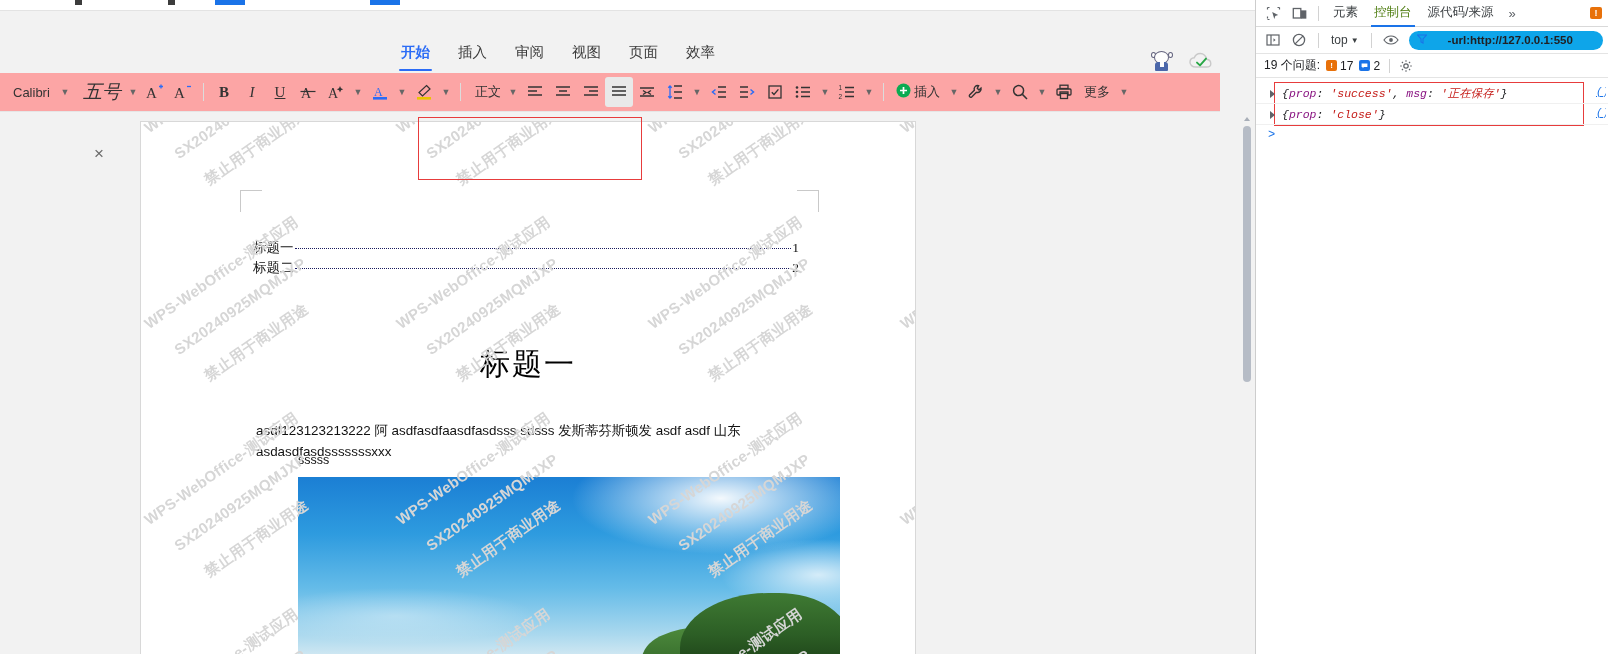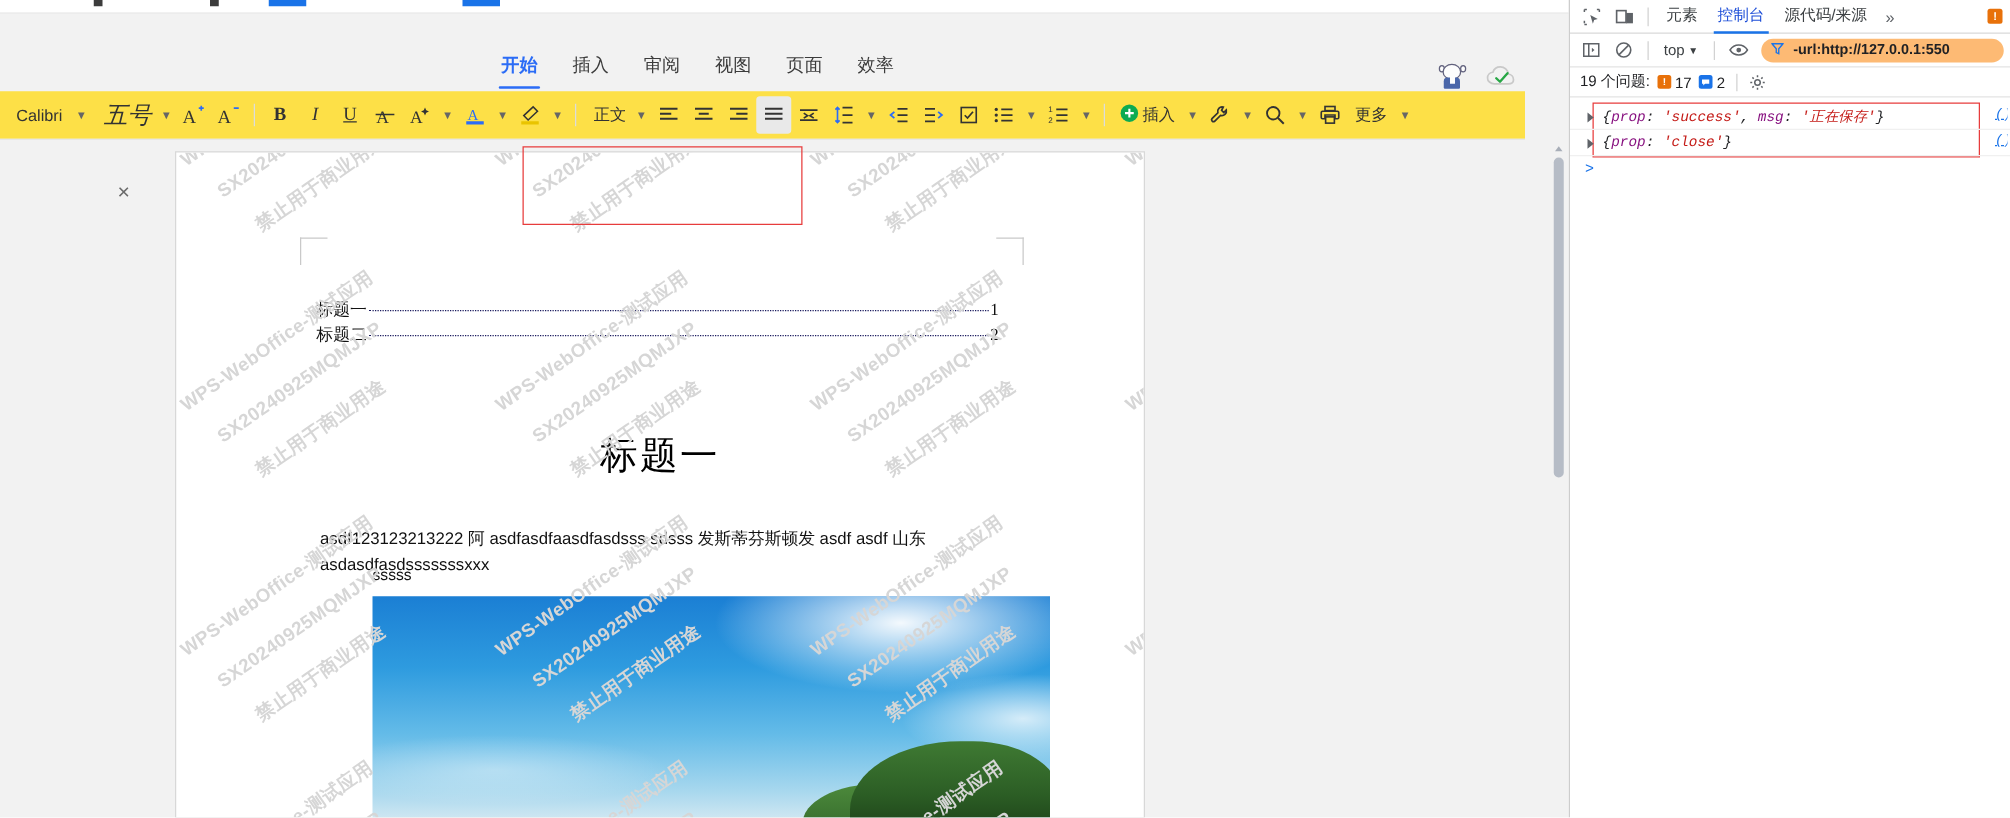--- a/index.html
+++ b/index.html
@@ -65,21 +65,21 @@
   }
   .mascot .collar {
     position: absolute; left: 8.5px; top: 10px; width: 4px; height: 6px;
     background: #fff; transform: rotate(0deg);
   }
   .cloudchk { width: 24px; height: 18px; position: relative; }
 
   
   .ribbon {
     position: absolute; left: 0; top: 73px; width: 1220px; height: 38px;
-    background: #fde047;
+    background: #fca5a5;
     display: flex; align-items: center; gap: 0; padding-left: 5px;
   }
   .ribbon-line {
     position: absolute; left: 0; top: 111px; width: 1220px; height: 1px;
     background: #e6e6e6;
   }
   .tb {
     display: flex; align-items: center; justify-content: center;
     height: 30px; cursor: pointer; color: #333; flex: none;
     border-radius: 3px;
@@ -224,21 +224,21 @@
   }
   .dt-icbtn {
     width: 24px; height: 22px; display:flex; align-items:center;
     justify-content:center; cursor:pointer; border-radius: 3px;
   }
   .dt-vsep { width:1px; height:15px; background:#d2d2d2; margin:0 5px; }
   .dt-tab {
     padding: 4px 7px 5px 7px; font-size: 12.5px; color: #3c4043;
     cursor: pointer; white-space: nowrap; position: relative;
   }
-  .dt-tab.active { color: #1d4ed8; }
+  .dt-tab.active { color: #4d7c0f; }
   .dt-tab.active::after {
     content:""; position:absolute; left:4px; right:4px; bottom:-1px;
     height: 2px; background:#1a73e8;
   }
   .dt-more { padding: 3px 6px; color:#5f6368; cursor:pointer; font-size: 13px; }
   .dt-errbadge {
     margin-left: auto; margin-right: 6px; width: 12px; height: 12px;
     background: #e8710a; border-radius: 2px; display:flex;
     align-items:center; justify-content:center; color:#fff;
     font-size: 9px; font-weight: 700;
@@ -247,22 +247,22 @@
   .dt-filterbar {
     height: 27px; display: flex; align-items: center;
     border-bottom: 1px solid #e4e4e4; padding-left: 5px; gap: 2px;
   }
   .dt-select {
     display:flex; align-items:center; gap:3px; font-size: 12px;
     color:#3c4043; padding: 2px 5px; cursor:pointer; border-radius:3px;
   }
   .dt-filterinput {
     flex: 1; height: 19px; margin-left: 4px; margin-right: 5px;
-    background: #fdba74; border-radius: 10px;
-    display: flex; align-items: center; gap: 8px; padding: 0 8px;
+    background: #0ea5e9; border-radius: 10px;
+    display: flex; align-items: center; gap: 21px; padding: 0 8px;
     font-size: 11.5px; color: #202124; overflow: hidden; white-space: nowrap;
     font-weight: 600; cursor: text;
   }
 
   .dt-issuebar {
     height: 24px; display:flex; align-items:center; gap: 6px;
     padding-left: 8px; border-bottom: 1px solid #e4e4e4; font-size: 12px;
   }
   .issue-count { color:#202124; }
   .issue-chip { display:flex; align-items:center; gap:3px; color:#202124; }

